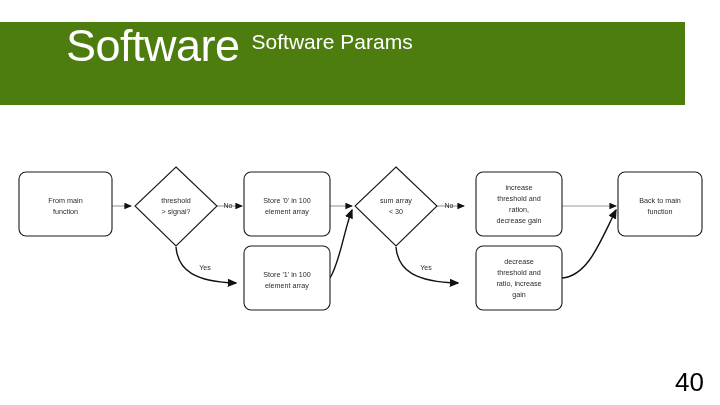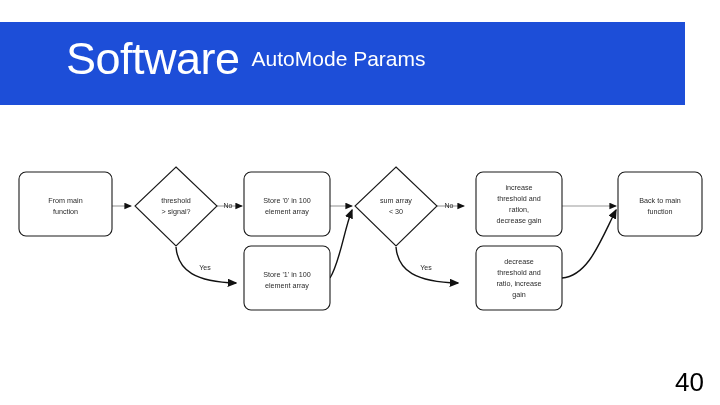--- a/index.html
+++ b/index.html
@@ -17,23 +17,23 @@
     background: #ffffff;
   }
 
   
   #title-banner {
     position: absolute;
     left: 0;
     top: 22px;
     width: 685px;
     height: 83px;
-    background: #1d4ed8;
+    background: #4d7c0f;
     display: flex;
-    align-items: center;
+    align-items: flex-start;
     box-sizing: border-box;
     padding-left: 66px;
     padding-bottom: 10px;
   }
   #title-main {
     color: #ffffff;
     font-family: "Liberation Sans", sans-serif;
     font-size: 45px;
     font-weight: 400;
     line-height: 48px;
@@ -101,21 +101,21 @@
     font-size: 26px;
     color: #000000;
     line-height: 30px;
   }
 </style>
 </head>
 <body>
 
 <div id="title-banner">
   <span id="title-main">Software</span>
-  <span id="title-sub">AutoMode Params</span>
+  <span id="title-sub">Software Params</span>
 </div>
 
 <div id="flowchart">
   <svg id="flow-svg" viewBox="0 0 720 180">
     <defs>
       <marker id="arrow-gray" markerWidth="7" markerHeight="7" refX="6" refY="3" orient="auto" markerUnits="strokeWidth">
         <path d="M0,0 L7,3 L0,6 z" fill="#111111"></path>
       </marker>
       <marker id="arrow-dark" markerWidth="7" markerHeight="7" refX="6" refY="3" orient="auto" markerUnits="strokeWidth">
         <path d="M0,0 L7,3 L0,6 z" fill="#111111"></path>

